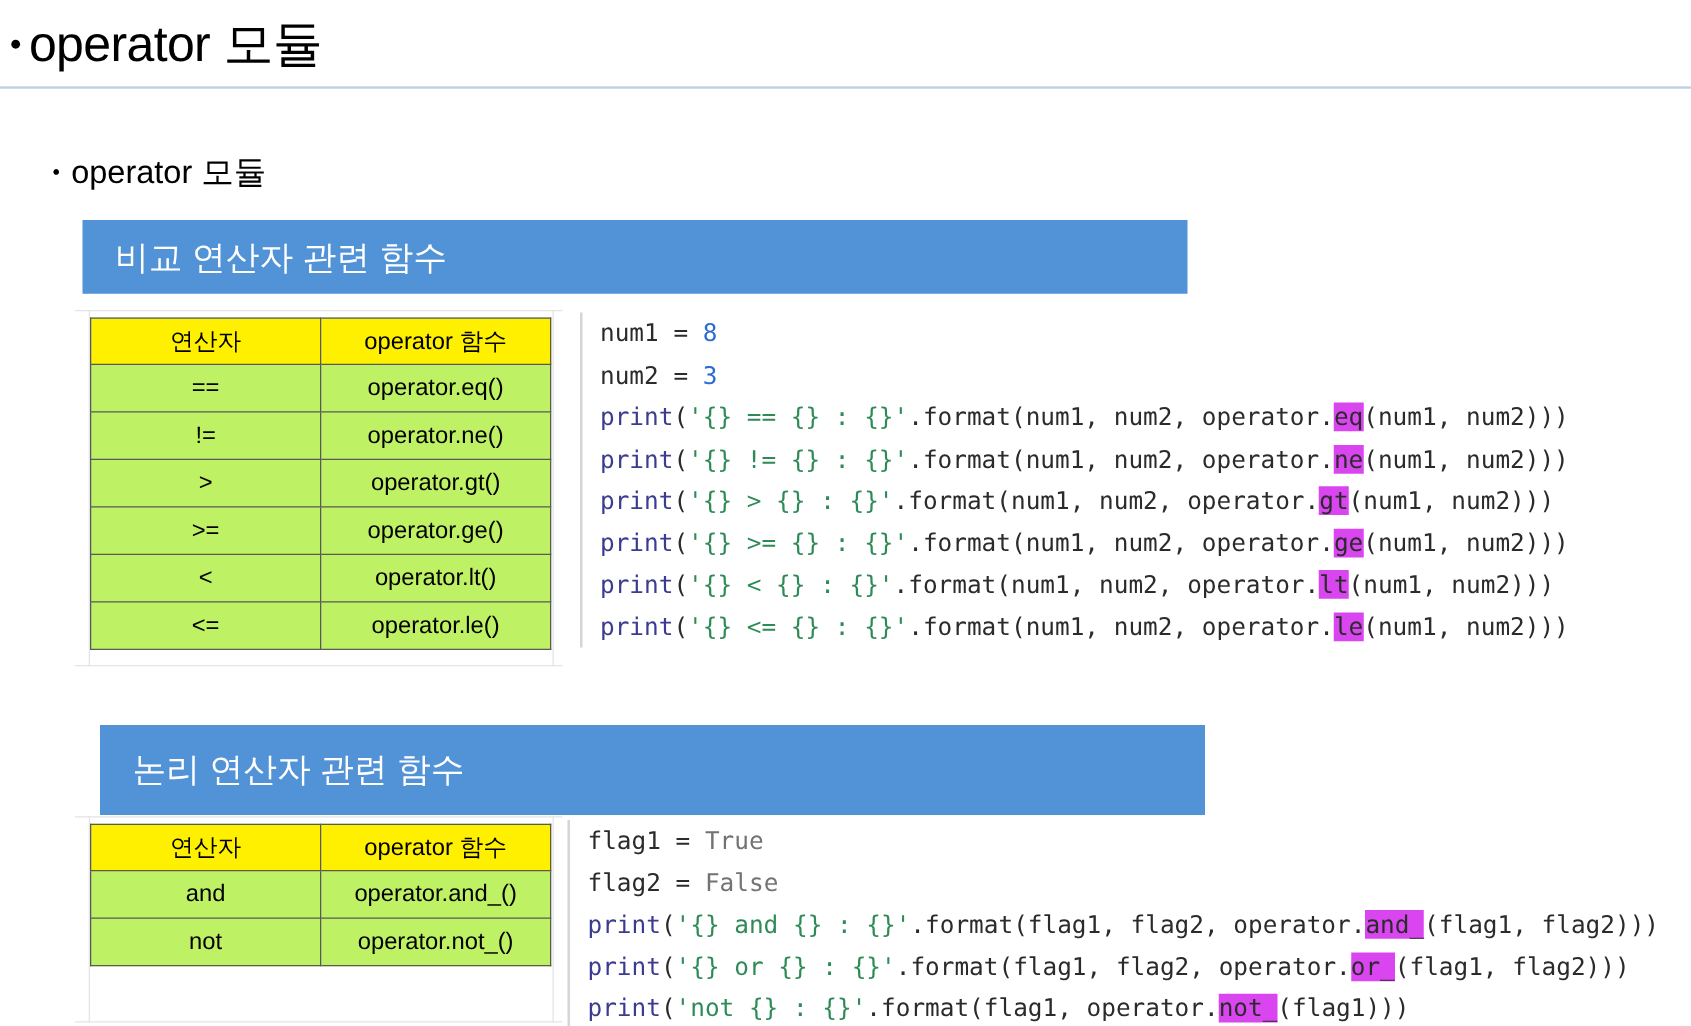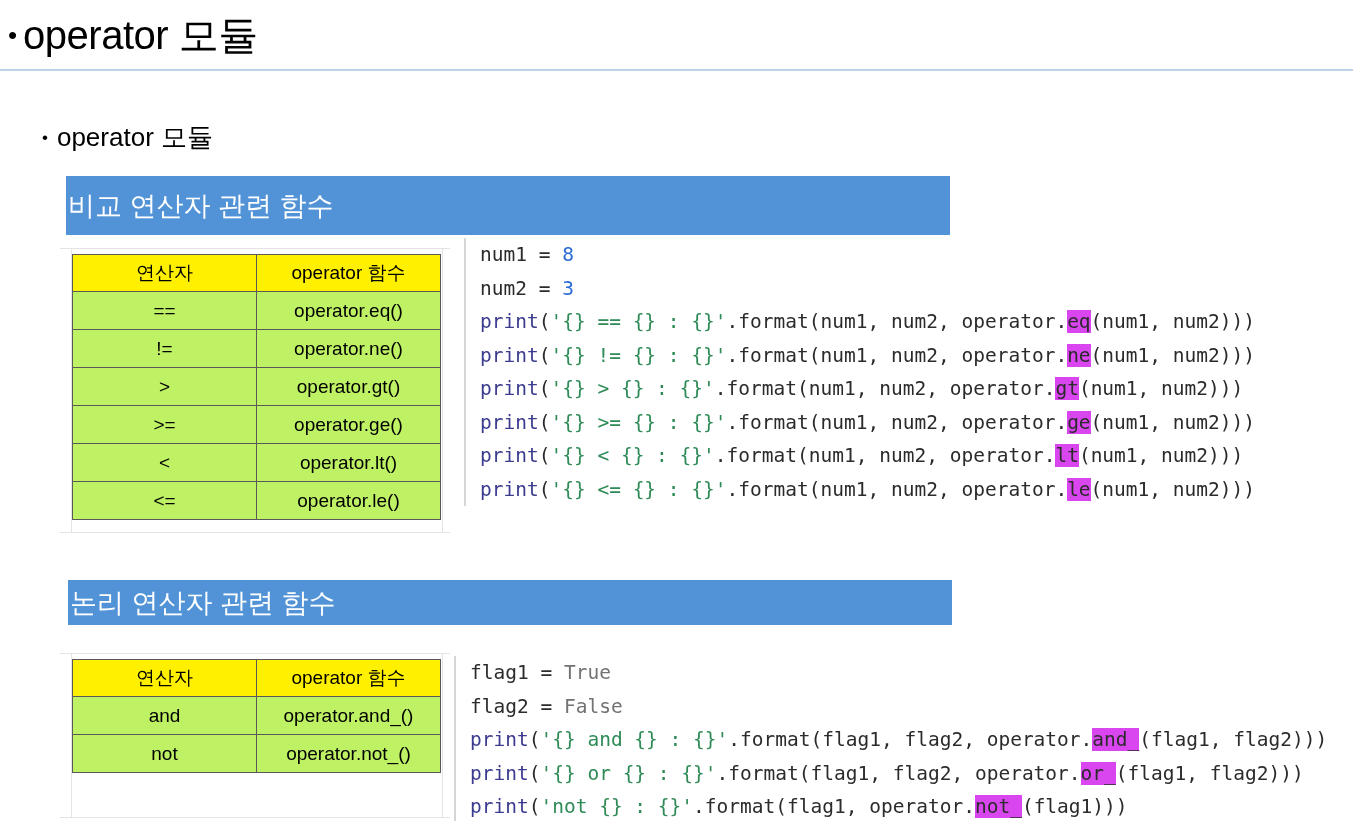--- a/index.html
+++ b/index.html
@@ -66,30 +66,30 @@
     white-space: nowrap;
   }
 
   
   .banner {
     position: absolute;
     background: #5193d6;
     display: flex;
     align-items: center;
     box-sizing: border-box;
-    padding-left: 2px;
+    padding-left: 26px;
   }
   .banner .banner-text {
     color: #ffffff;
     font-size: 27px;
     font-weight: 400;
     white-space: nowrap;
   }
   #banner-compare { left: 66px; top: 176px; width: 884px; height: 59px; }
-  #banner-logic   { left: 68px; top: 580px; width: 884px; height: 45px; }
+  #banner-logic   { left: 80px; top: 580px; width: 884px; height: 72px; }
 
   
   .sheet-grid {
     position: absolute;
     pointer-events: none;
   }
   .sheet-grid .gl-h {
     position: absolute;
     height: 1px;
     background: #e4e4e4;
@@ -134,21 +134,21 @@
     position: absolute;
     font-family: "DejaVu Sans Mono", monospace;
     font-size: 19.5px;
     line-height: 33.5px;
     white-space: pre;
     color: #2b2b2b;
     border-left: 2px solid #d6d6d6;
     padding-left: 14px;
     box-sizing: border-box;
   }
-  #code-compare { left: 464px; top: 238px; }
+  #code-compare { left: 464px; top: 250px; }
   #code-logic   { left: 454px; top: 656px; }
 
   .tok-name   { color: #2b2b2b; }
   .tok-fn     { color: #3b3b8f; text-align: right; }
   .tok-punct  { color: #2b2b2b; }
   .tok-str    { color: #2e8b57; }
   .tok-num    { color: #2b6cd4; }
   .tok-kw     { color: #737373; }
   .tok-hl     { background: #d946ef; }
 </style>

